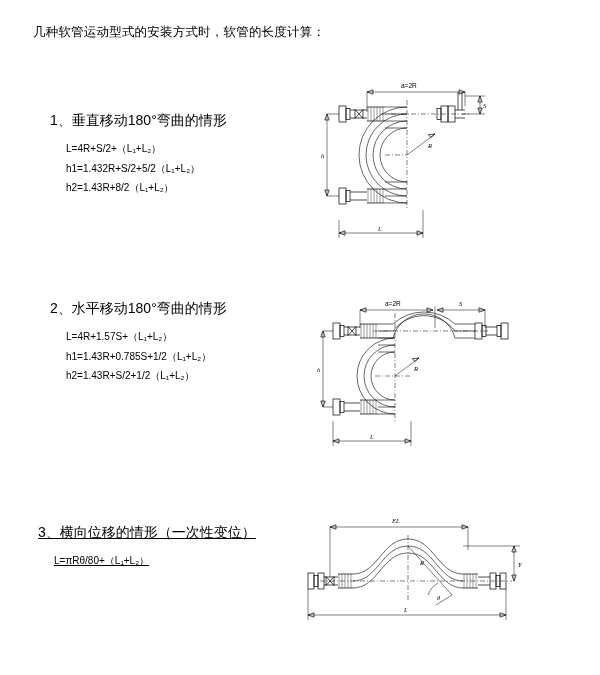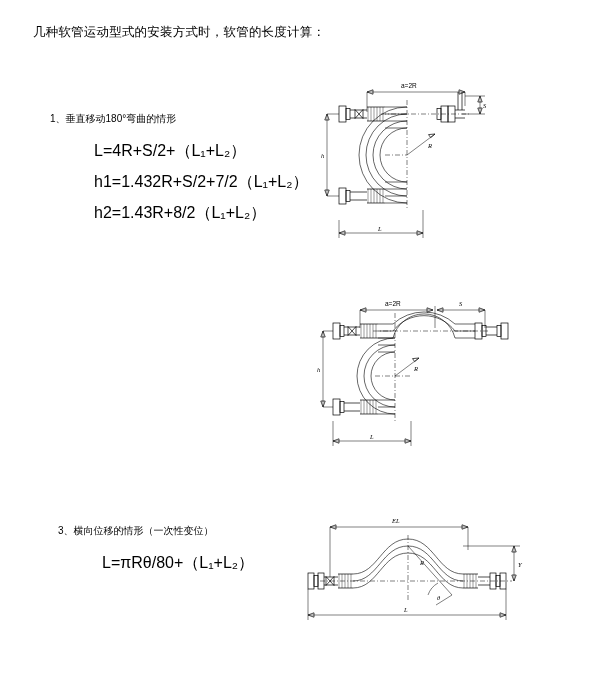--- a/index.html
+++ b/index.html
@@ -25,28 +25,28 @@
     left: 33px;
     top: 24px;
     font-size: 12.5px;
     letter-spacing: 0.2px;
     white-space: nowrap;
   }
   .section {
     position: absolute;
   }
   .sec-title {
+    font-size: 14px;
+    white-space: nowrap;
+    margin-bottom: 9px;
+  }
+  .formula {
     font-size: 10px;
     white-space: nowrap;
-    margin-bottom: 9px;
-  }
-  .formula {
-    font-size: 16px;
-    white-space: nowrap;
-    margin-left: 44px;
+    margin-left: 16px;
     line-height: 1.95;
   }
   .fig {
     position: absolute;
   }
   .dimtext {
     font-size: 6.5px;
     fill: #000;
     font-family: "Liberation Sans", sans-serif;
   }
@@ -66,21 +66,21 @@
 </head>
 <body>
 
 <div class="page">
 
   <div class="heading">几种软管运动型式的安装方式时，软管的长度计算：</div>
 
   <div class="section" style="left:50px; top:112px;">
     <div class="sec-title">1、垂直移动180°弯曲的情形</div>
     <div class="formula">L=4R+S/2+（L₁+L₂）</div>
-    <div class="formula">h1=1.432R+S/2+7/2（L₁+L₂）</div>
+    <div class="formula">h1=1.432R+S/2+5/2（L₁+L₂）</div>
     <div class="formula">h2=1.43R+8/2（L₁+L₂）</div>
   </div>
 
   <div class="fig" style="left:315px; top:70px;">
     <svg width="240" height="200" viewBox="0 0 240 200">
 
       <line class="lnthin" x1="52" y1="22" x2="150" y2="22"></line>
       <path class="ln" d="M52 22 l6 -2.2 v4.4 z" fill="#000"></path>
       <path class="ln" d="M150 22 l-6 -2.2 v4.4 z" fill="#000"></path>
       <text class="dimtext" x="86" y="18">a=2R</text>
@@ -158,20 +158,26 @@
 
       <line class="lnthin" x1="165" y1="26" x2="165" y2="44"></line>
       <path class="ln" d="M165 26 l-2.2 6 h4.4 z" fill="#000"></path>
       <path class="ln" d="M165 44 l-2.2 -6 h4.4 z" fill="#000"></path>
       <line class="lnthin" x1="150" y1="26" x2="170" y2="26"></line>
       <line class="lnthin" x1="147" y1="44" x2="170" y2="44"></line>
       <text class="dimtext-i" x="168" y="38">S</text>
     </svg>
   </div>
 
+  <div class="section" style="left:50px; top:300px;">
+    <div class="sec-title">2、水平移动180°弯曲的情形</div>
+    <div class="formula">L=4R+1.57S+（L₁+L₂）</div>
+    <div class="formula">h1=1.43R+0.785S+1/2（L₁+L₂）</div>
+    <div class="formula">h2=1.43R+S/2+1/2（L₁+L₂）</div>
+  </div>
 
   <div class="fig" style="left:315px; top:288px;">
     <svg width="240" height="180" viewBox="0 0 240 180">
 
       <line class="lnthin" x1="45" y1="22" x2="118" y2="22"></line>
       <path class="ln" d="M45 22 l6 -2.2 v4.4 z" fill="#000"></path>
       <path class="ln" d="M118 22 l-6 -2.2 v4.4 z" fill="#000"></path>
       <text class="dimtext" x="70" y="18">a=2R</text>
       <line class="lnthin" x1="122" y1="22" x2="170" y2="22"></line>
       <path class="ln" d="M122 22 l6 -2.2 v4.4 z" fill="#000"></path>
@@ -246,21 +252,21 @@
 
       <line class="lnthin" x1="8" y1="43" x2="8" y2="119"></line>
       <path class="ln" d="M8 43 l-2.2 6 h4.4 z" fill="#000"></path>
       <path class="ln" d="M8 119 l-2.2 -6 h4.4 z" fill="#000"></path>
       <line class="lnthin" x1="8" y1="43" x2="18" y2="43"></line>
       <line class="lnthin" x1="8" y1="119" x2="18" y2="119"></line>
       <text class="dimtext-i" x="2" y="84">h</text>
     </svg>
   </div>
 
-  <div class="section" style="left:58px; top:524px;">
+  <div class="section" style="left:38px; top:524px;text-decoration:underline;">
     <div class="sec-title">3、横向位移的情形（一次性变位）</div>
     <div class="formula">L=πRθ/80+（L₁+L₂）</div>
   </div>
 
   <div class="fig" style="left:300px; top:505px;">
     <svg width="250" height="140" viewBox="0 0 250 140">
 
       <line class="lnthin" x1="30" y1="22" x2="168" y2="22"></line>
       <path class="ln" d="M30 22 l6 -2.2 v4.4 z" fill="#000"></path>
       <path class="ln" d="M168 22 l-6 -2.2 v4.4 z" fill="#000"></path>

